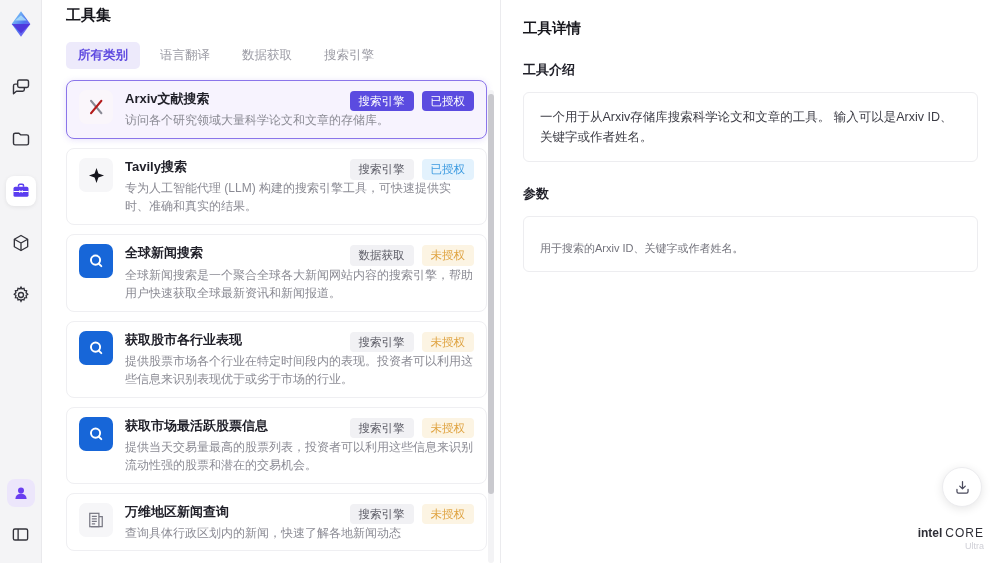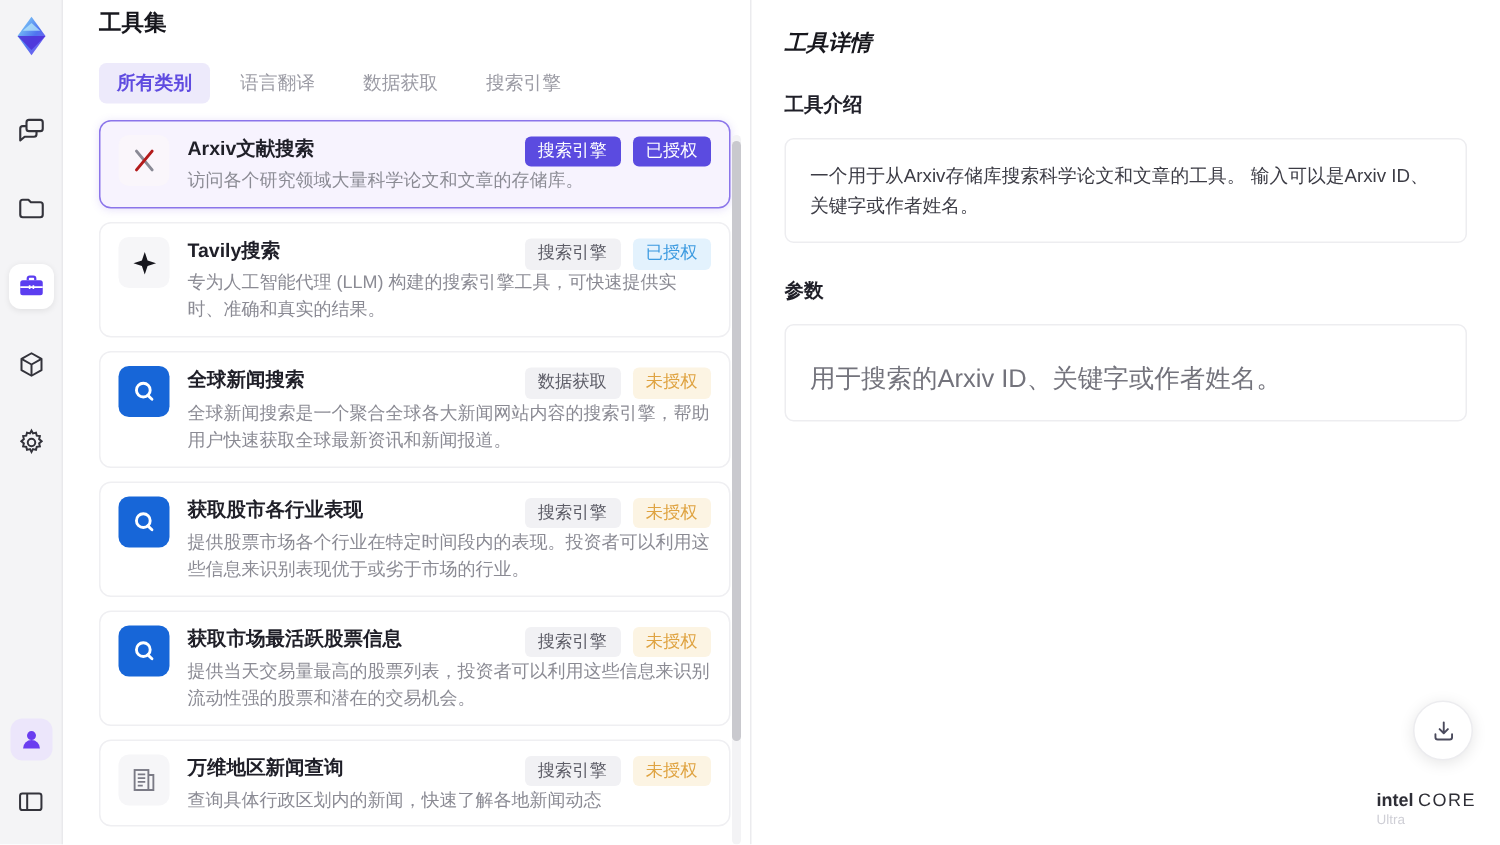--- a/index.html
+++ b/index.html
@@ -61,38 +61,38 @@
   .b-solid  { background:#5b4be0; color:#fff; }
   .b-gray   { background:#f1f1f4; color:#5c5c66; }
   .b-blue   { background:#e3f2fd; color:#3d9be0; }
   .b-orange { background:#fcf4e3; color:#dfa341; }
 
   .scrollbar { position:absolute; top:90px; bottom:0; right:6px; width:6px; background:#f3f3f5; border-radius:3px; }
   .scroll-thumb { position:absolute; top:4px; left:0; width:6px; height:400px; background:#c9c9ce; border-radius:3px; cursor:grab; }
 
   
   .detail-pane { flex:1; min-width:0; border-left:1px solid #ebebee; padding:19px 22px; position:relative; }
-  .detail-title { font-size:14.5px; font-weight:bold; color:#17171d;font-style:italic; }
+  .detail-title { font-size:14.5px; font-weight:bold; color:#17171d; }
   .section-heading { font-size:13px; font-weight:bold; color:#1f1f28; margin-top:23px; }
   .info-box {
     margin-top:13px; border:1px solid #ededf0; border-radius:6px; background:#fff;
     padding:14px 16px; font-size:12.5px; color:#3c3c45; line-height:1.6;
   }
   .param-name { font-weight:bold; font-size:12.5px; color:#1f1f28; }
   .param-type { font-size:11px; color:#9a9aa2; margin-left:6px; }
   .param-required { font-size:11px; color:#e0446e; margin-left:6px; }
-  .param-desc { font-size:17px; color:#73737c; margin-top:9px; line-height:1.5; }
+  .param-desc { font-size:11px; color:#73737c; margin-top:9px; line-height:1.5; }
 
   
   .fab {
     position:absolute; right:18px; bottom:56px; width:40px; height:40px; border-radius:50%;
     background:#fff; border:1px solid #ececef; box-shadow:0 2px 10px rgba(0,0,0,.10);
     display:flex; align-items:center; justify-content:center; cursor:pointer;
   }
-  .intel-badge { position:absolute; right:16px; bottom:12px; }
+  .intel-badge { position:absolute; right:16px; bottom:12px; text-align:right; }
   .intel-row { font-size:12px; color:#2e2e36; line-height:1.2; }
   .intel-name { font-weight:bold; }
   .intel-core { font-weight:400; letter-spacing:1px; margin-left:3px; }
   .intel-ultra { font-size:9px; color:#cfcfd6; margin-top:1px; }
 
   svg { display:block; }
 </style>
 </head>
 <body>
 

